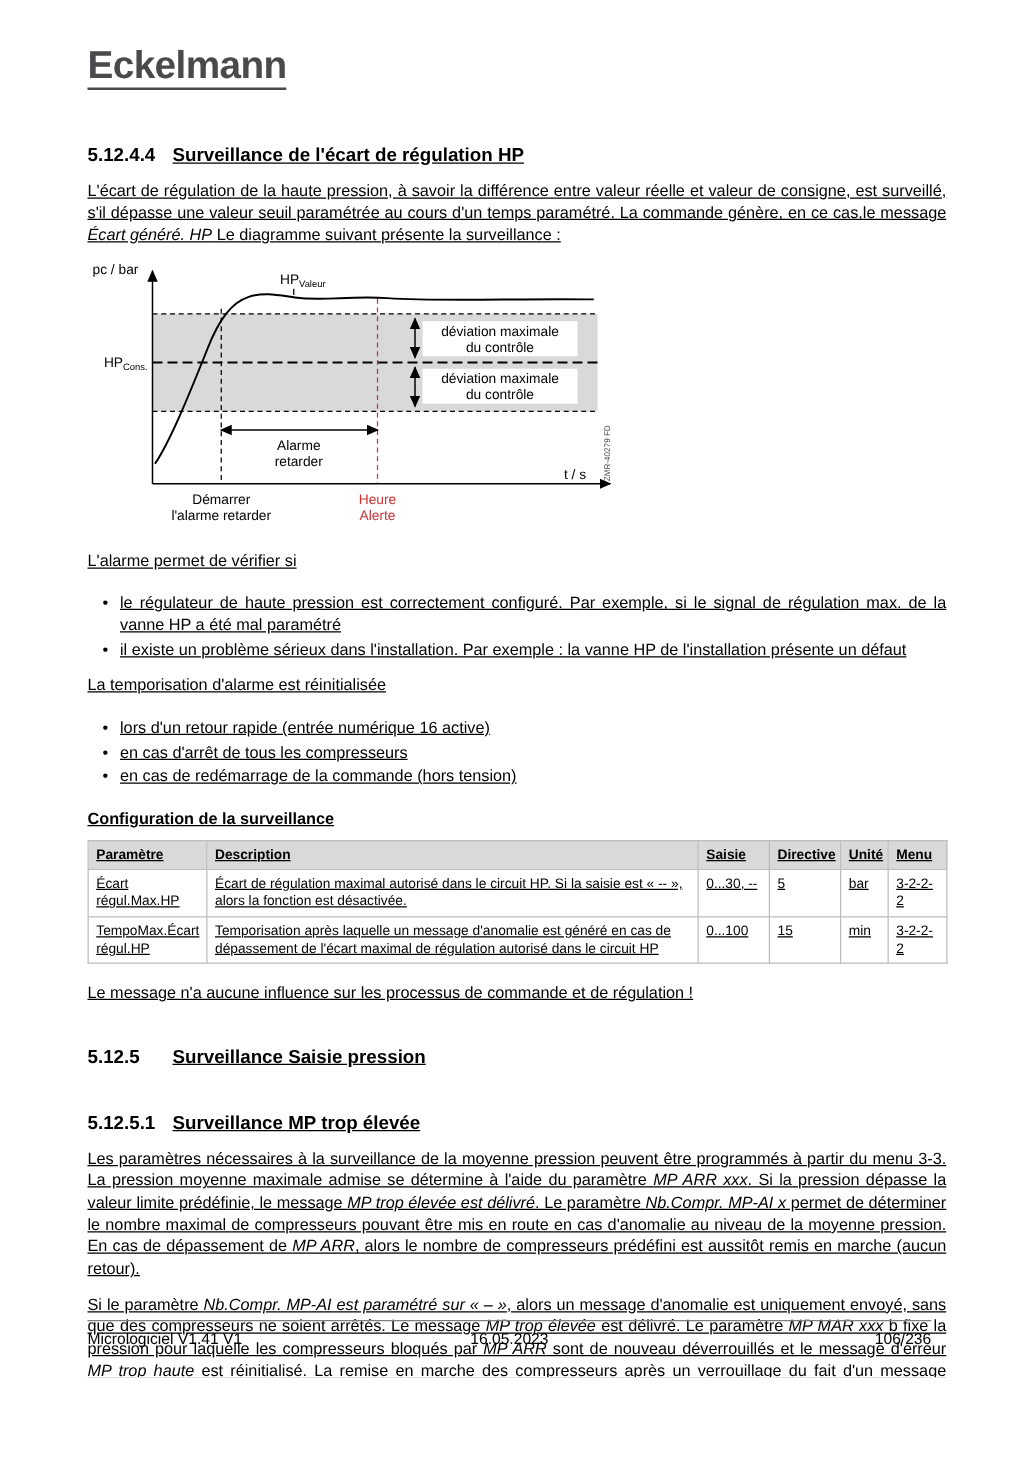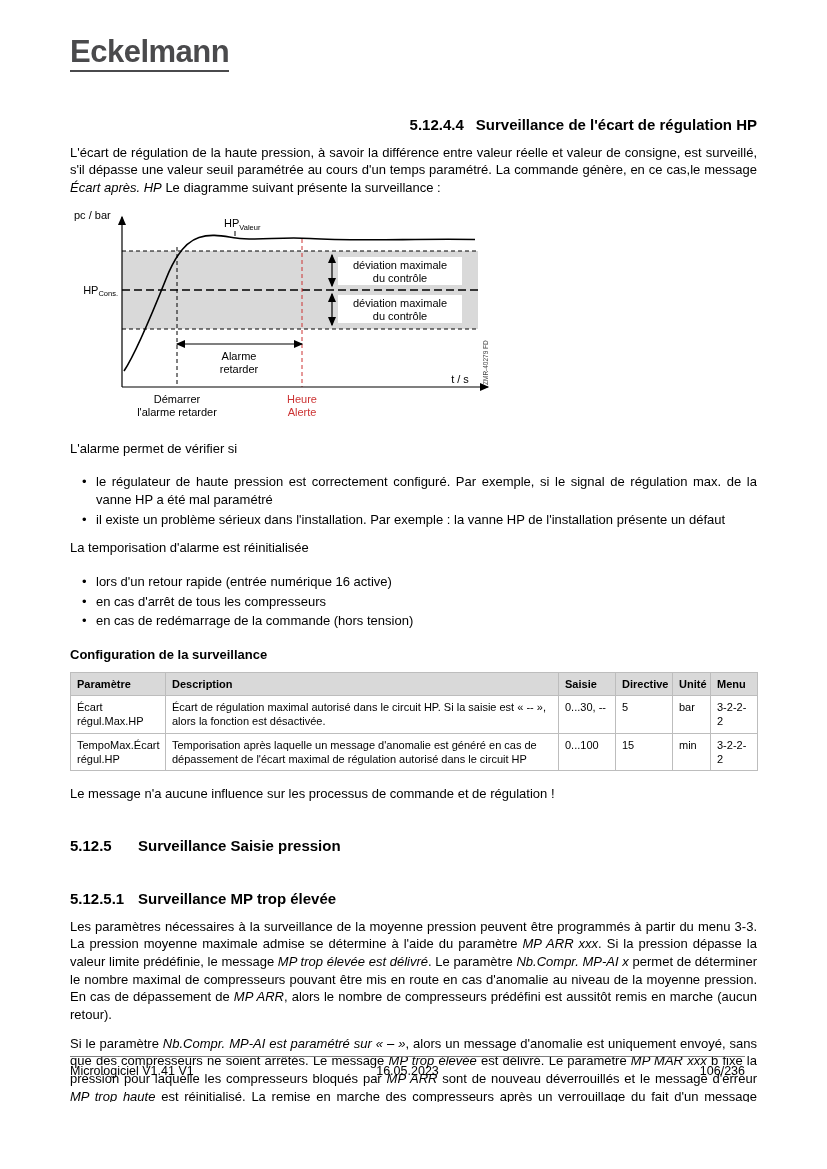--- a/index.html
+++ b/index.html
@@ -5,32 +5,33 @@
   * { margin:0; padding:0; box-sizing:border-box; }
   html,body { background:#ffffff; }
   .page {
     position:relative;
     width:827px; height:1102px;
     background:#ffffff;
     font-family:"Liberation Sans", sans-serif;
     color:#000;
     padding:36px 70px 0 70px;
     overflow:hidden;
+    text-decoration:underline;
   }
   
   .logo-text{
     display:inline-block;
     font-size:31px; font-weight:bold; color:#4a4a4c;
     letter-spacing:-0.5px; line-height:1.05;
     border-bottom:2px solid #4a4a4c; padding-bottom:1px;
   }
   
   .sec{ font-size:15px; font-weight:bold; }
   .sec .num{ display:inline-block; min-width:56px; margin-right:12px; }
-  .mt-first{ margin-top:44px;text-align:right; }
+  .mt-first{ margin-top:44px; }
   .mt-sec{ margin-top:34px; }
   .mt-sec2{ margin-top:36px; }
   
   .body{ font-size:13px; line-height:1.36; margin-top:11px; }
   .just{ text-align:justify; }
   em{ font-style:italic; }
   ul.bul{ list-style:none; margin-top:16px; }
   ul.bul li{
     position:relative; margin-left:12px; padding-left:14px;
     font-size:13px; line-height:1.36; margin-top:2px; text-align:justify;
@@ -68,21 +69,21 @@
 
   <header>
     <div class="logo-text">Eckelmann</div>
   </header>
 
   <h2 class="sec mt-first">
     <span class="num">5.12.4.4</span><span>Surveillance de l'écart de régulation HP</span>
   </h2>
 
   <p class="body just">
-    <span>L'écart de régulation de la haute pression, à savoir la différence entre valeur réelle et valeur de consigne, est surveillé, s'il dépasse une valeur seuil paramétrée au cours d'un temps paramétré. La commande génère, en ce cas,le message </span><em>Écart après. HP</em><span> Le diagramme suivant présente la surveillance :</span>
+    <span>L'écart de régulation de la haute pression, à savoir la différence entre valeur réelle et valeur de consigne, est surveillé, s'il dépasse une valeur seuil paramétrée au cours d'un temps paramétré. La commande génère, en ce cas,le message </span><em>Écart généré. HP</em><span> Le diagramme suivant présente la surveillance :</span>
   </p>
 
   <figure class="diagram">
     <svg width="446" height="222" viewBox="0 0 446 222">
       <defs>
         <marker id="ah" markerWidth="9" markerHeight="8" refX="7" refY="4" orient="auto-start-reverse">
           <path d="M0,0.5 L8,4 L0,7.5 Z" fill="#000"></path>
         </marker>
       </defs>
 

